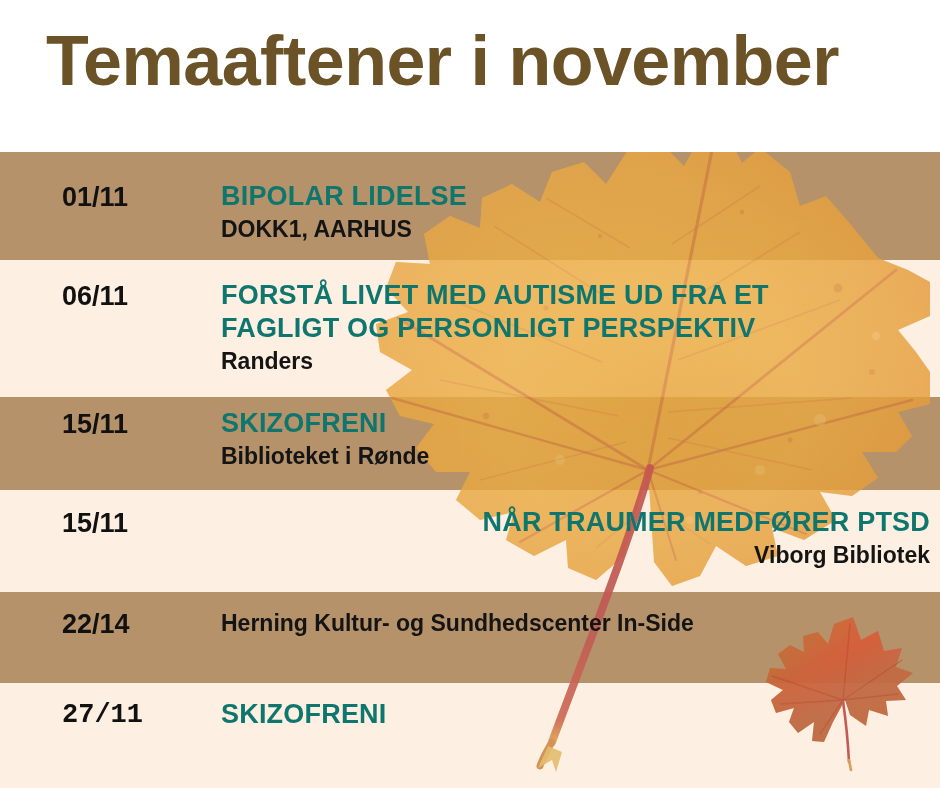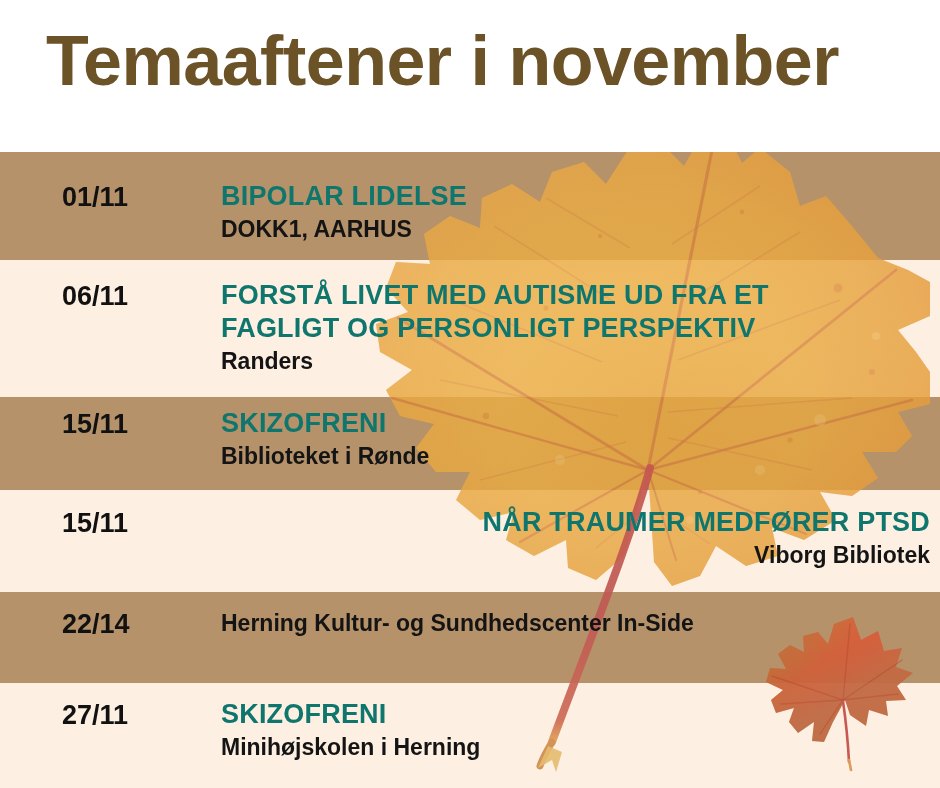--- a/index.html
+++ b/index.html
@@ -319,21 +319,20 @@
     </div>
 
     <div class="row">
       <div class="row-date" style="top:609px;">22/14</div>
       <div class="row-body" style="top:607px;">
         <div class="row-venue">Herning Kultur- og Sundhedscenter In-Side</div>
       </div>
     </div>
 
     <div class="row">
-      <div class="row-date" style="top:700px;">27/11</div>
+      <div class="row-date" style="top:700px;font-family:Liberation Mono, monospace;">27/11</div>
       <div class="row-body" style="top:698px;">
         <div class="row-title">SKIZOFRENI</div>
-        <div class="row-venue">Minihøjskolen i Herning</div>
       </div>
     </div>
 
   </div>
 </div>
 
 </body></html>

